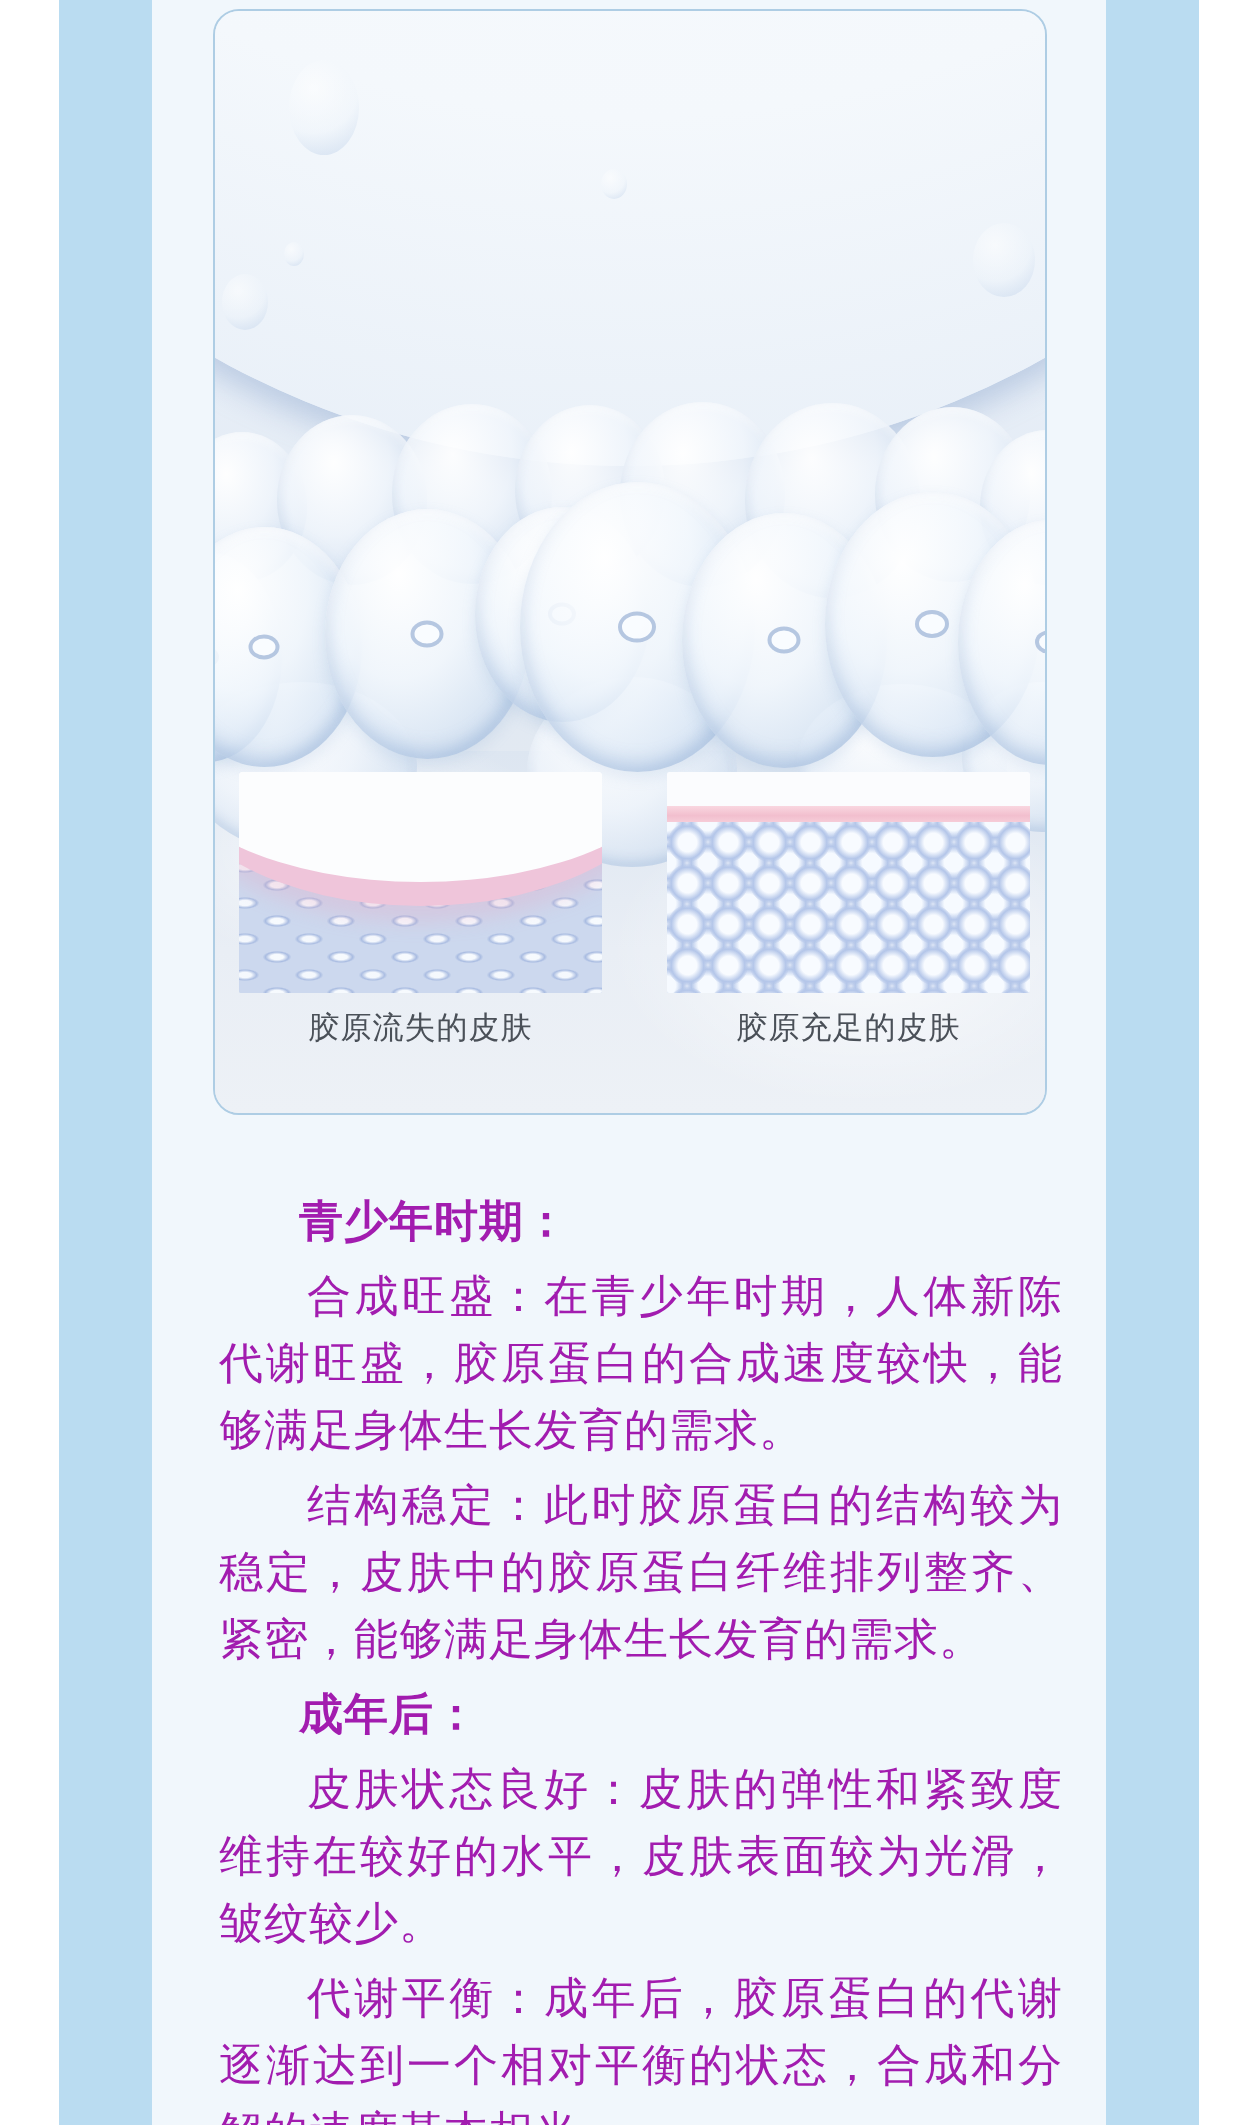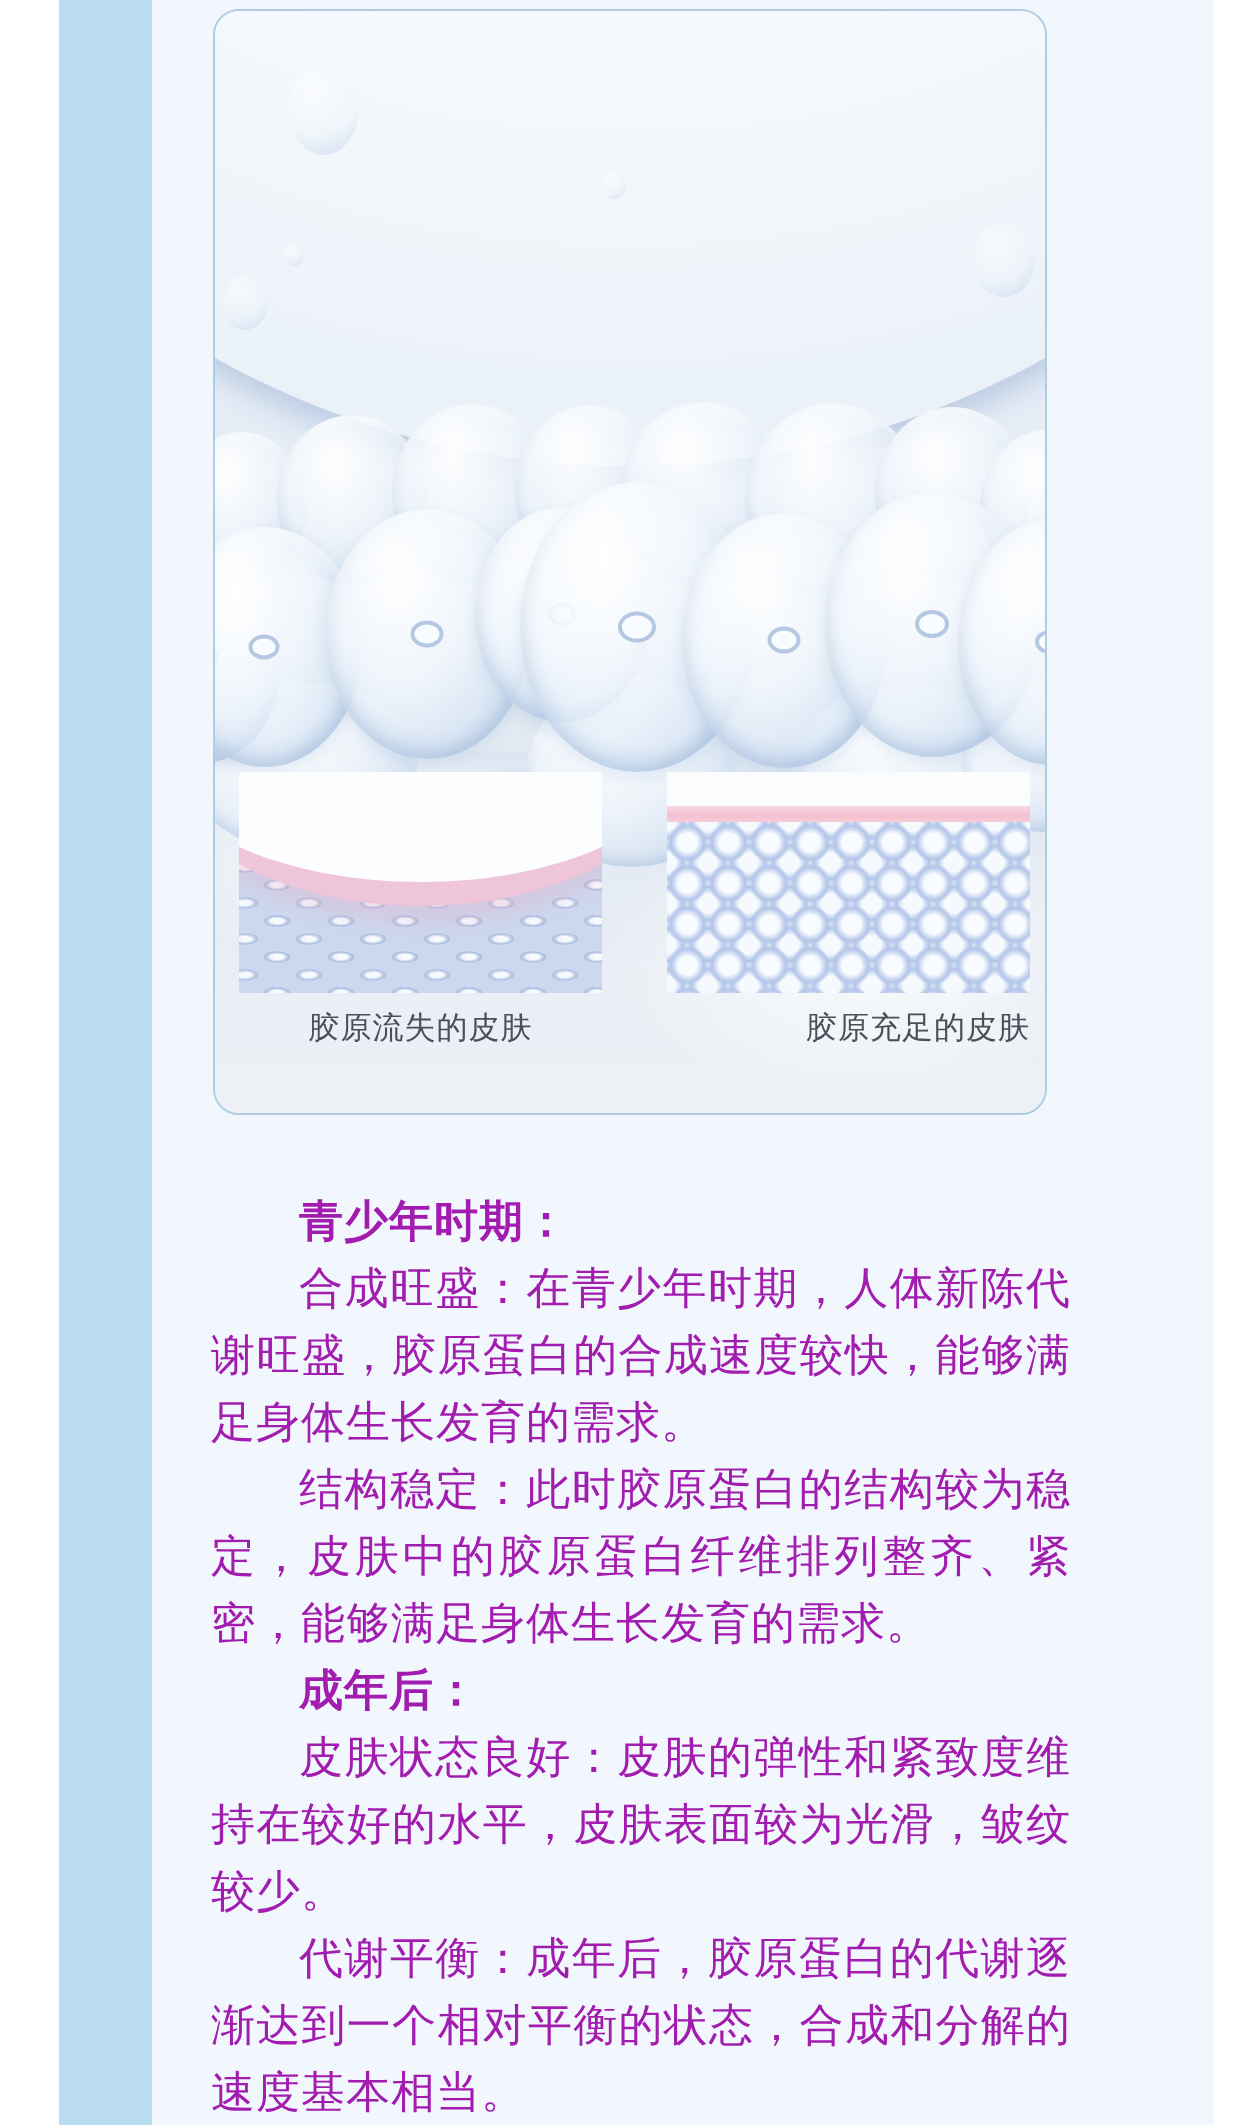--- a/index.html
+++ b/index.html
@@ -7,21 +7,21 @@
     width:1256px;height:2125px;position:relative;overflow:hidden;
     background:#ffffff;
     font-family:"Liberation Sans","DejaVu Sans",sans-serif;
   }
   
   .stripe{position:absolute;top:0;height:2125px;width:93px;background:#badcf1;}
   .stripe.left{left:59px;}
   .stripe.right{left:1106px;}
   
   .column{
-    position:absolute;left:152px;top:0;width:1062px;height:2125px;
+    position:absolute;left:152px;top:0;width:954px;height:2125px;
     background:#f1f7fc;
   }
   
   .hero-card{
     position:absolute;left:61px;top:9px;width:834px;height:1106px;
     border:2px solid #aecde4;border-radius:26px;box-sizing:border-box;
     overflow:hidden;
     background:linear-gradient(180deg,#eaf1f8 0%,#e7eef7 34%,#dfe8f2 56%,#e4eaf2 74%,#ebeff5 100%);
   }
   .dome{
@@ -85,32 +85,32 @@
       radial-gradient(circle at center,#f6faff 32%,#b4c6e9 56%,rgba(180,198,233,0.25) 66%,rgba(0,0,0,0) 68%);
     background-size:41px 41px,41px 41px;
     background-position:0 0,20px 20px;
   }
   .caption-row{position:absolute;left:0;right:0;top:994px;height:46px;}
   .caption{
     position:absolute;width:363px;text-align:center;
     font-size:31px;line-height:46px;color:#4a5058;letter-spacing:1px;
   }
   .caption.c0{left:24px;}
-  .caption.c1{left:452px;text-align:right;}
+  .caption.c1{left:452px;}
   
   .article{
     position:absolute;left:59px;top:1187px;width:860px;
     font-size:44px;line-height:67px;letter-spacing:1px;
     color:#a21caf;text-align:justify;
   }
   .article h2{
     margin:0;font-size:44px;line-height:67px;font-weight:700;
     text-indent:2em;letter-spacing:1px;
   }
-  .article p{margin:0;text-indent:2em;}
+  .article p{margin:8px;text-indent:2em;}
 </style>
 </head>
 <body>
 
 <div class="stripe left"></div>
 <div class="stripe right"></div>
 
 <div class="column">
 
   <div class="hero-card">

